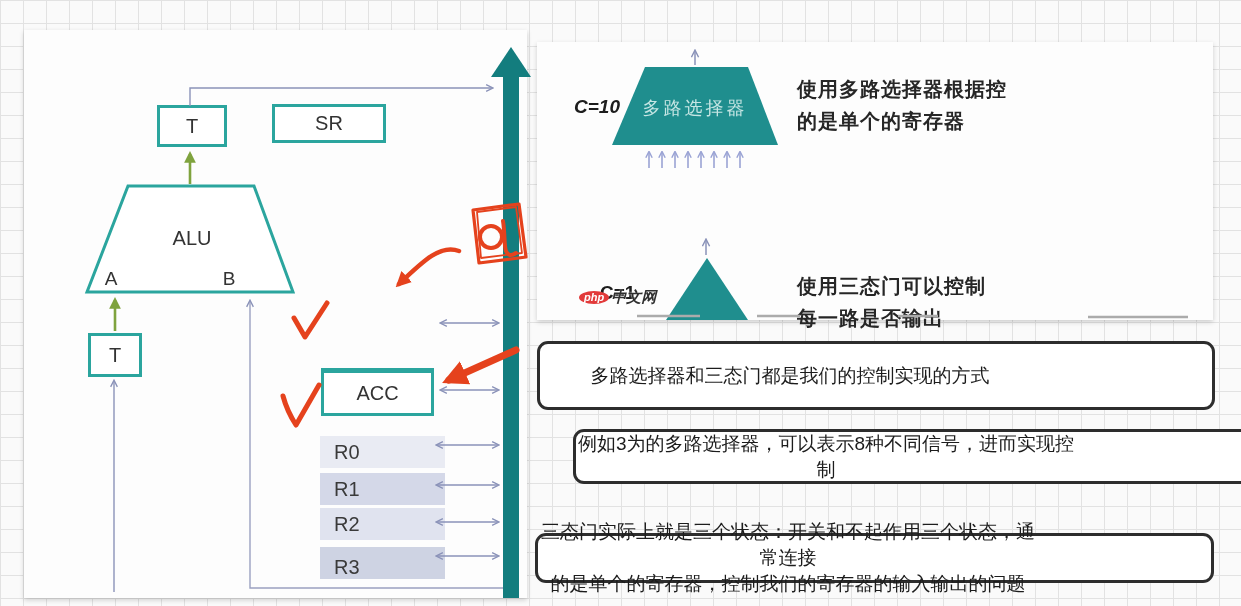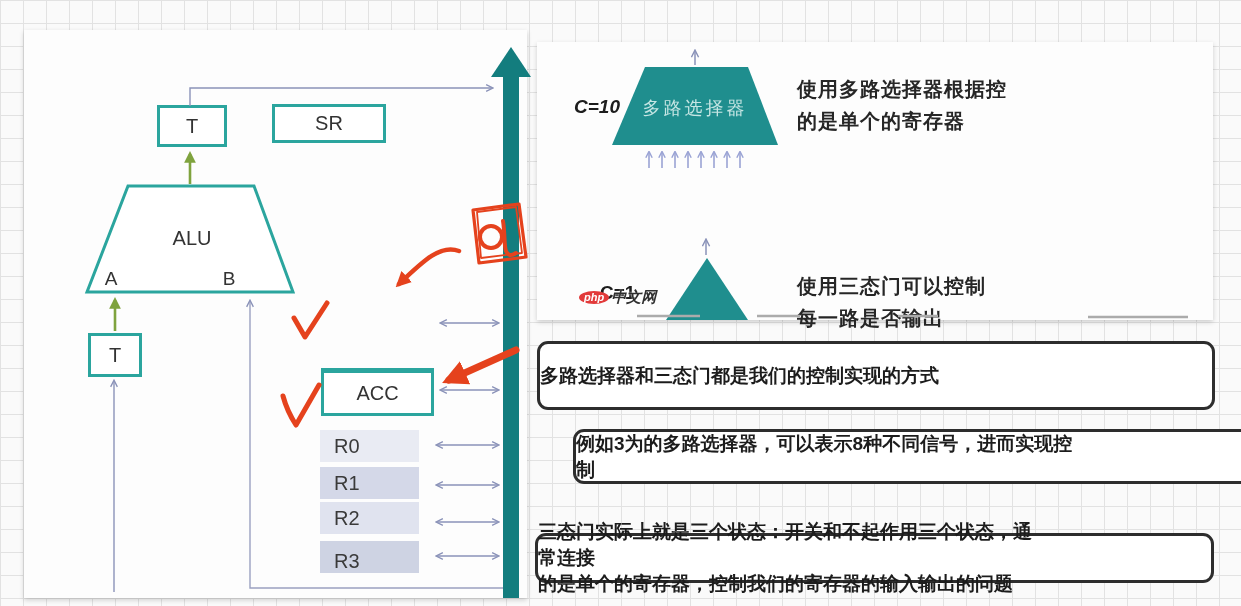--- a/index.html
+++ b/index.html
@@ -20,23 +20,23 @@
   
   .tbox{position:absolute;background:#fff;border:3px solid #2ba59e;
         display:flex;align-items:center;justify-content:center;
         font-size:20px;color:#333;}
   .box-t-top{left:157px;top:105px;width:70px;height:42px;}
   .box-sr{left:272px;top:104px;width:114px;height:39px;}
   .box-t-bottom{left:88px;top:333px;width:54px;height:44px;}
   .box-psw{left:322px;top:302px;width:113px;height:46px;}
   .box-acc{left:321px;top:368px;width:113px;height:48px;border-top-width:5px;}
 
-  .reg{position:absolute;left:320px;width:99px;height:32px;
+  .reg{position:absolute;left:320px;width:125px;height:32px;
        display:flex;align-items:center;padding-left:14px;
-       font-size:20px;color:#3a3a3a;}
+       font-size:20px;color:#3a3a3a;margin-top:6px;}
   .reg-r0{top:430px;background:#e9ebf3;}
   .reg-r1{top:467px;background:#d4d8e8;}
   .reg-r2{top:502px;background:#e0e3ef;}
   .reg-r3{top:541px;background:#ced3e3;align-items:flex-end;}
 
   
   .ctl{position:absolute;font-size:19px;font-weight:700;color:#1d1d1d;}
   .ctl-mux{left:574px;top:96px;font-style:italic;}
   .ctl-tri{left:600px;top:282px;}
   .desc{position:absolute;font-size:20px;font-weight:700;color:#262626;line-height:32px;letter-spacing:1px;}
@@ -47,21 +47,21 @@
   .wm-badge{background:#e23a3a;color:#fff;font-style:italic;font-weight:700;font-size:11px;
             border-radius:50%;padding:1px 5px;line-height:1;}
   .wm-name{font-size:15px;font-weight:800;font-style:italic;color:#2f2f2f;text-shadow:0 0 2px #fff;}
 
   
   .cap{position:absolute;background:#fff;border:3px solid #2d2d2d;border-radius:11px;
        display:flex;align-items:center;z-index:5;}
   .cap-1{left:537px;top:341px;width:678px;height:69px;}
   .cap-2{left:537px;top:429px;width:678px;height:55px;margin-left:36px;}
   .cap-3{left:535px;top:533px;width:679px;height:50px;}
-  .cap-text{width:500px;text-align:left;font-size:19px;font-weight:700;color:#1c1c1c;line-height:26px;}
+  .cap-text{width:500px;text-align:center;font-size:19px;font-weight:400;color:#1c1c1c;line-height:26px;}
 
   svg.overlay{position:absolute;left:0;top:0;width:1241px;height:606px;pointer-events:none;z-index:4;}
   svg text{font-family:"Liberation Sans","DejaVu Sans",sans-serif;}
 </style>
 </head>
 <body>
 
 <div class="stage">
 
   <div class="panel panel-left"></div>

